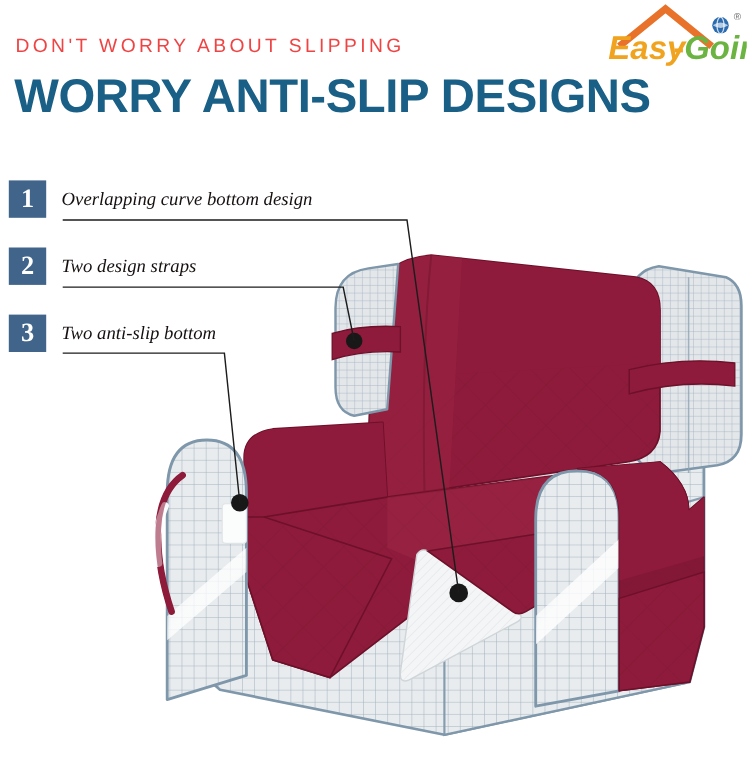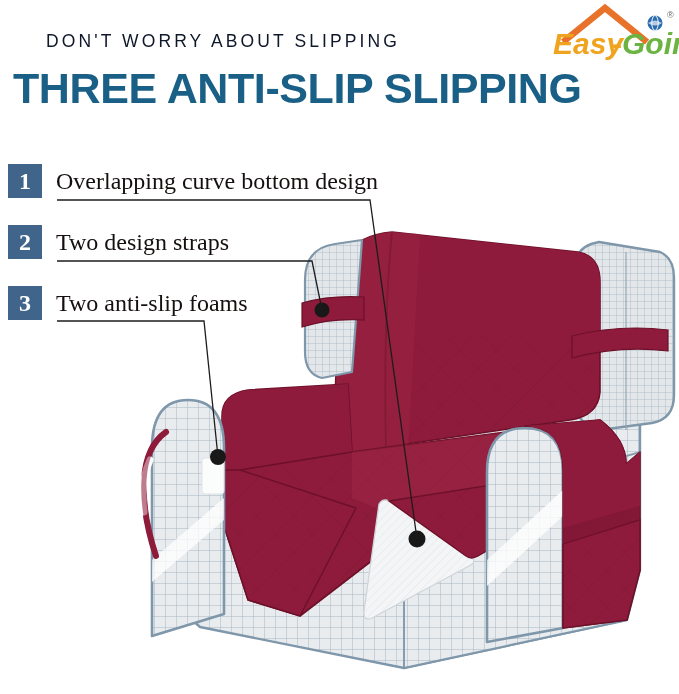--- a/index.html
+++ b/index.html
@@ -28,23 +28,22 @@
     height: 130px;
   }
   #subtitle {
     position: absolute;
     left: 14px;
     top: 31px;
     font-family: "Liberation Sans", sans-serif;
     font-size: 17.5px;
     font-weight: 400;
     letter-spacing: 3.1px;
-    color: #0f172a;
+    color: #ef4444;
     white-space: nowrap;
-    margin-left: 32px;
   }
   #title {
     position: absolute;
     left: 13px;
     top: 64px;
     font-family: "Liberation Sans", sans-serif;
     font-size: 43px;
     font-weight: 700;
     letter-spacing: -0.4px;
     color: #195f86;
@@ -81,24 +80,25 @@
     text-align: center;
     box-sizing: border-box;
   }
   .feature-label {
     position: absolute;
     left: 48px;
     top: 0;
     height: 34px;
     line-height: 34px;
     font-family: "Liberation Serif", serif;
-    font-size: 24px;
+    font-size: 17px;
     font-weight: 400;
     color: #15100f;
     white-space: nowrap;
+    font-style: italic;
   }
 
   
   #overlay {
     position: absolute;
     left: 0; top: 0;
     width: 679px;
     height: 694px;
     pointer-events: none;
   }
@@ -112,21 +112,21 @@
     height: 694px;
   }
 </style>
 </head>
 <body>
 
 <div id="page">
 
   <div id="header">
     <div id="subtitle">DON'T WORRY ABOUT SLIPPING</div>
-    <div id="title">THREE ANTI-SLIP SLIPPING</div>
+    <div id="title">WORRY ANTI-SLIP DESIGNS</div>
 
     <div id="logo">
       <svg width="134" height="62" viewBox="0 0 134 62">
 
         <path d="M18 40 L60 6 L102 40" fill="none" stroke="#e8722a" stroke-width="6.5" stroke-linejoin="miter"></path>
 
         <text x="8" y="52" font-family="Liberation Sans, sans-serif" font-size="30" font-weight="700" font-style="italic" fill="#f0a31e">Easy</text>
 
         <text x="67" y="52" font-family="Liberation Sans, sans-serif" font-size="30" font-weight="700" fill="#f0a31e">-</text>
 
@@ -281,21 +281,21 @@
     <div class="feature-label">Overlapping curve bottom design</div>
   </div>
 
   <div class="feature" style="top:225px;">
     <div class="badge">2</div>
     <div class="feature-label">Two design straps</div>
   </div>
 
   <div class="feature" style="top:286px;">
     <div class="badge">3</div>
-    <div class="feature-label">Two anti-slip foams</div>
+    <div class="feature-label">Two anti-slip bottom</div>
   </div>
 
   <svg id="overlay" viewBox="0 0 679 694">
 
     <path d="M57 200 L370 200 L417 539" fill="none" stroke="#1c1c1c" stroke-width="1.3"></path>
 
     <path d="M57 261 L312 261 L322 310" fill="none" stroke="#1c1c1c" stroke-width="1.3"></path>
 
     <path d="M57 321 L204 321 L218 457" fill="none" stroke="#1c1c1c" stroke-width="1.3"></path>
   </svg>

